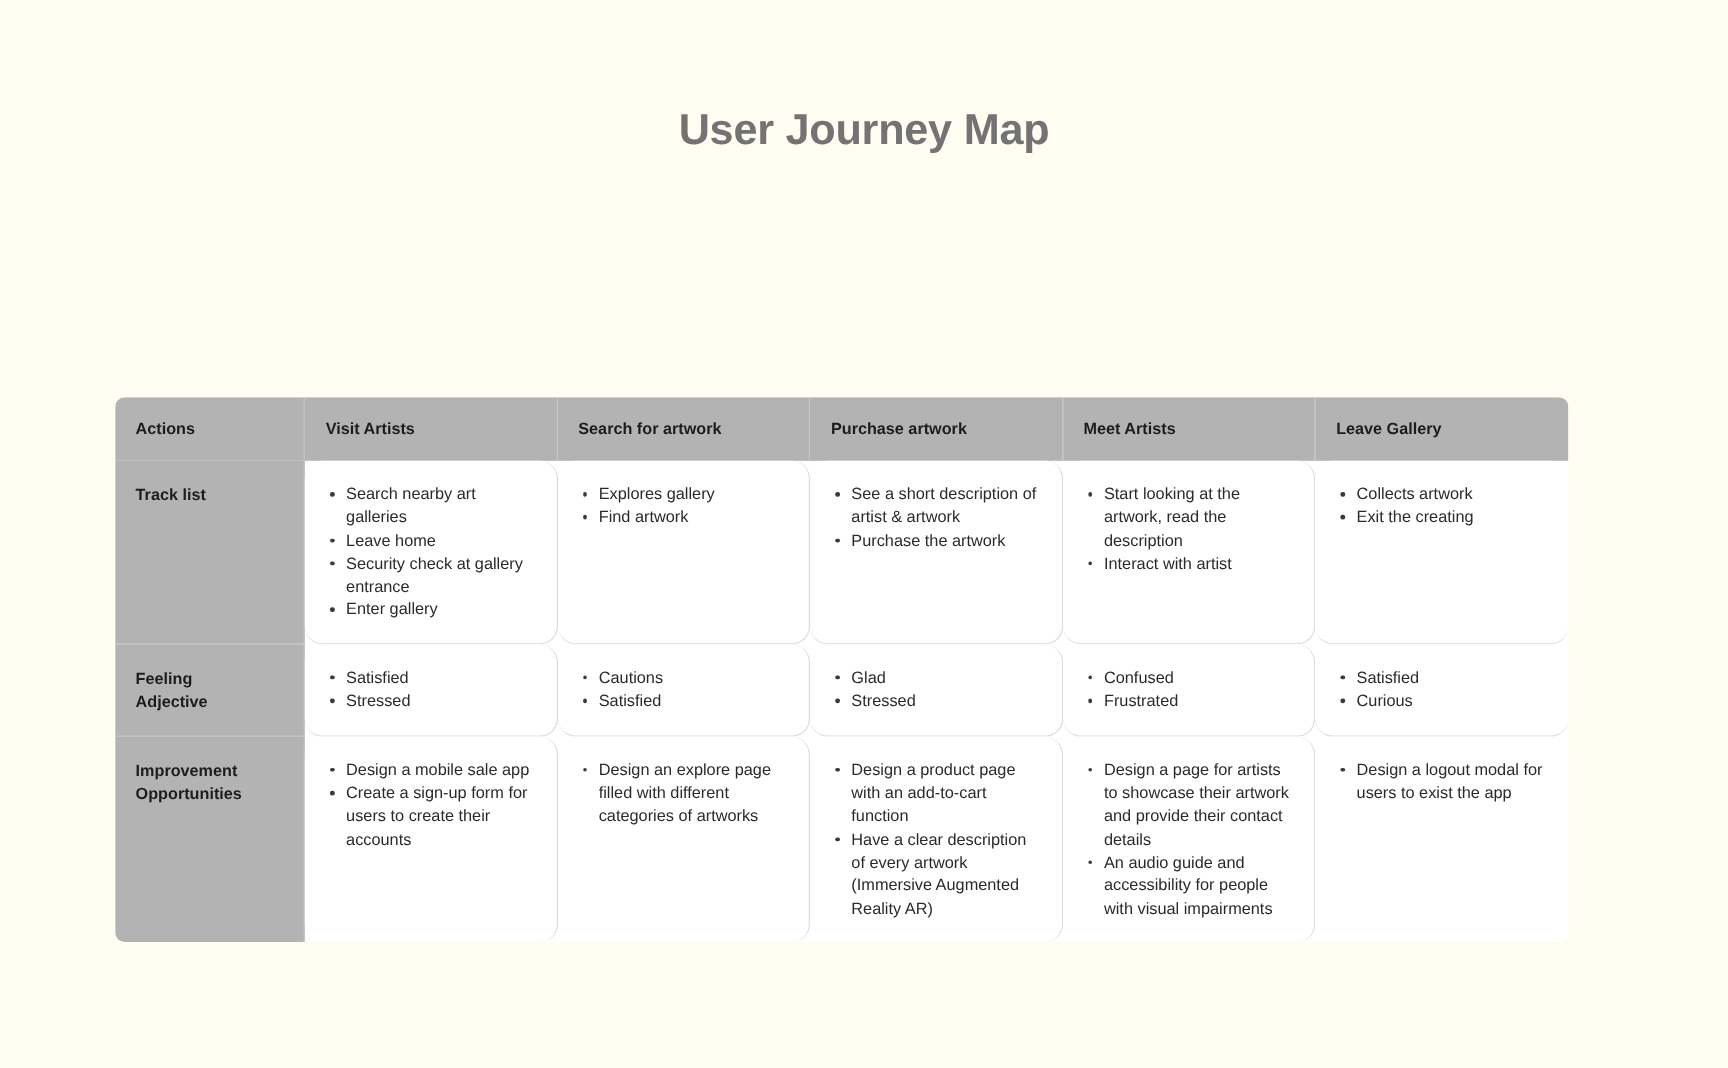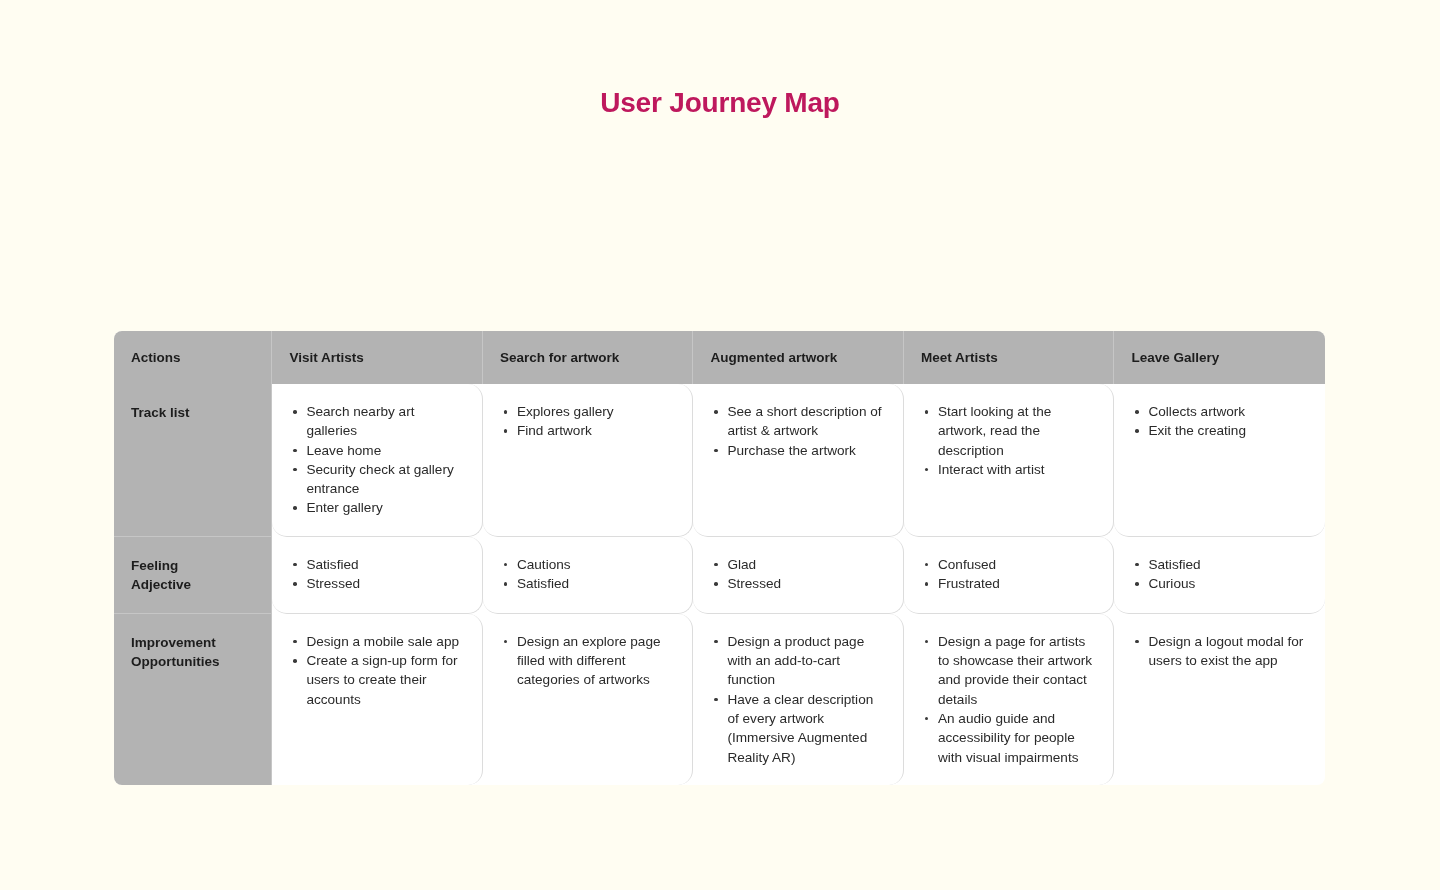--- a/index.html
+++ b/index.html
@@ -20,41 +20,41 @@
     overflow: hidden;
   }
 
   
   .header {
     padding-top: 88px;
     text-align: center;
   }
 
   .page-title {
-    font-size: 28px;
+    font-size: 36px;
     font-weight: 700;
-    color: #be185d;
+    color: #737373;
     letter-spacing: -0.2px;
     line-height: 1.1;
   }
 
   .page-subtitle {
     margin: 33px auto 0;
     width: 1040px;
     font-size: 18.5px;
     line-height: 28px;
     color: #3b3b3b;
     font-weight: 400;
     text-align: center;
   }
 
   
   .journey-table-wrap {
     position: absolute;
-    left: 114px;
+    left: 96px;
     top: 331px;
     width: 1211px;
   }
 
   .journey-table {
     width: 100%;
     border-collapse: separate;
     border-spacing: 0;
     table-layout: fixed;
     border-radius: 8px;
@@ -159,21 +159,21 @@
         <col class="c-stage">
         <col class="c-stage">
         <col class="c-stage">
         <col class="c-stage">
       </colgroup>
       <thead>
         <tr>
           <th>Actions</th>
           <th>Visit Artists</th>
           <th>Search for artwork</th>
-          <th>Augmented artwork</th>
+          <th>Purchase artwork</th>
           <th>Meet Artists</th>
           <th>Leave Gallery</th>
         </tr>
       </thead>
       <tbody id="journey-body">
           <tr class="row-track">
             <td class="row-label">Track list</td>
             <td class="cell">
               <ul>
                 <li>Search nearby art galleries</li>

